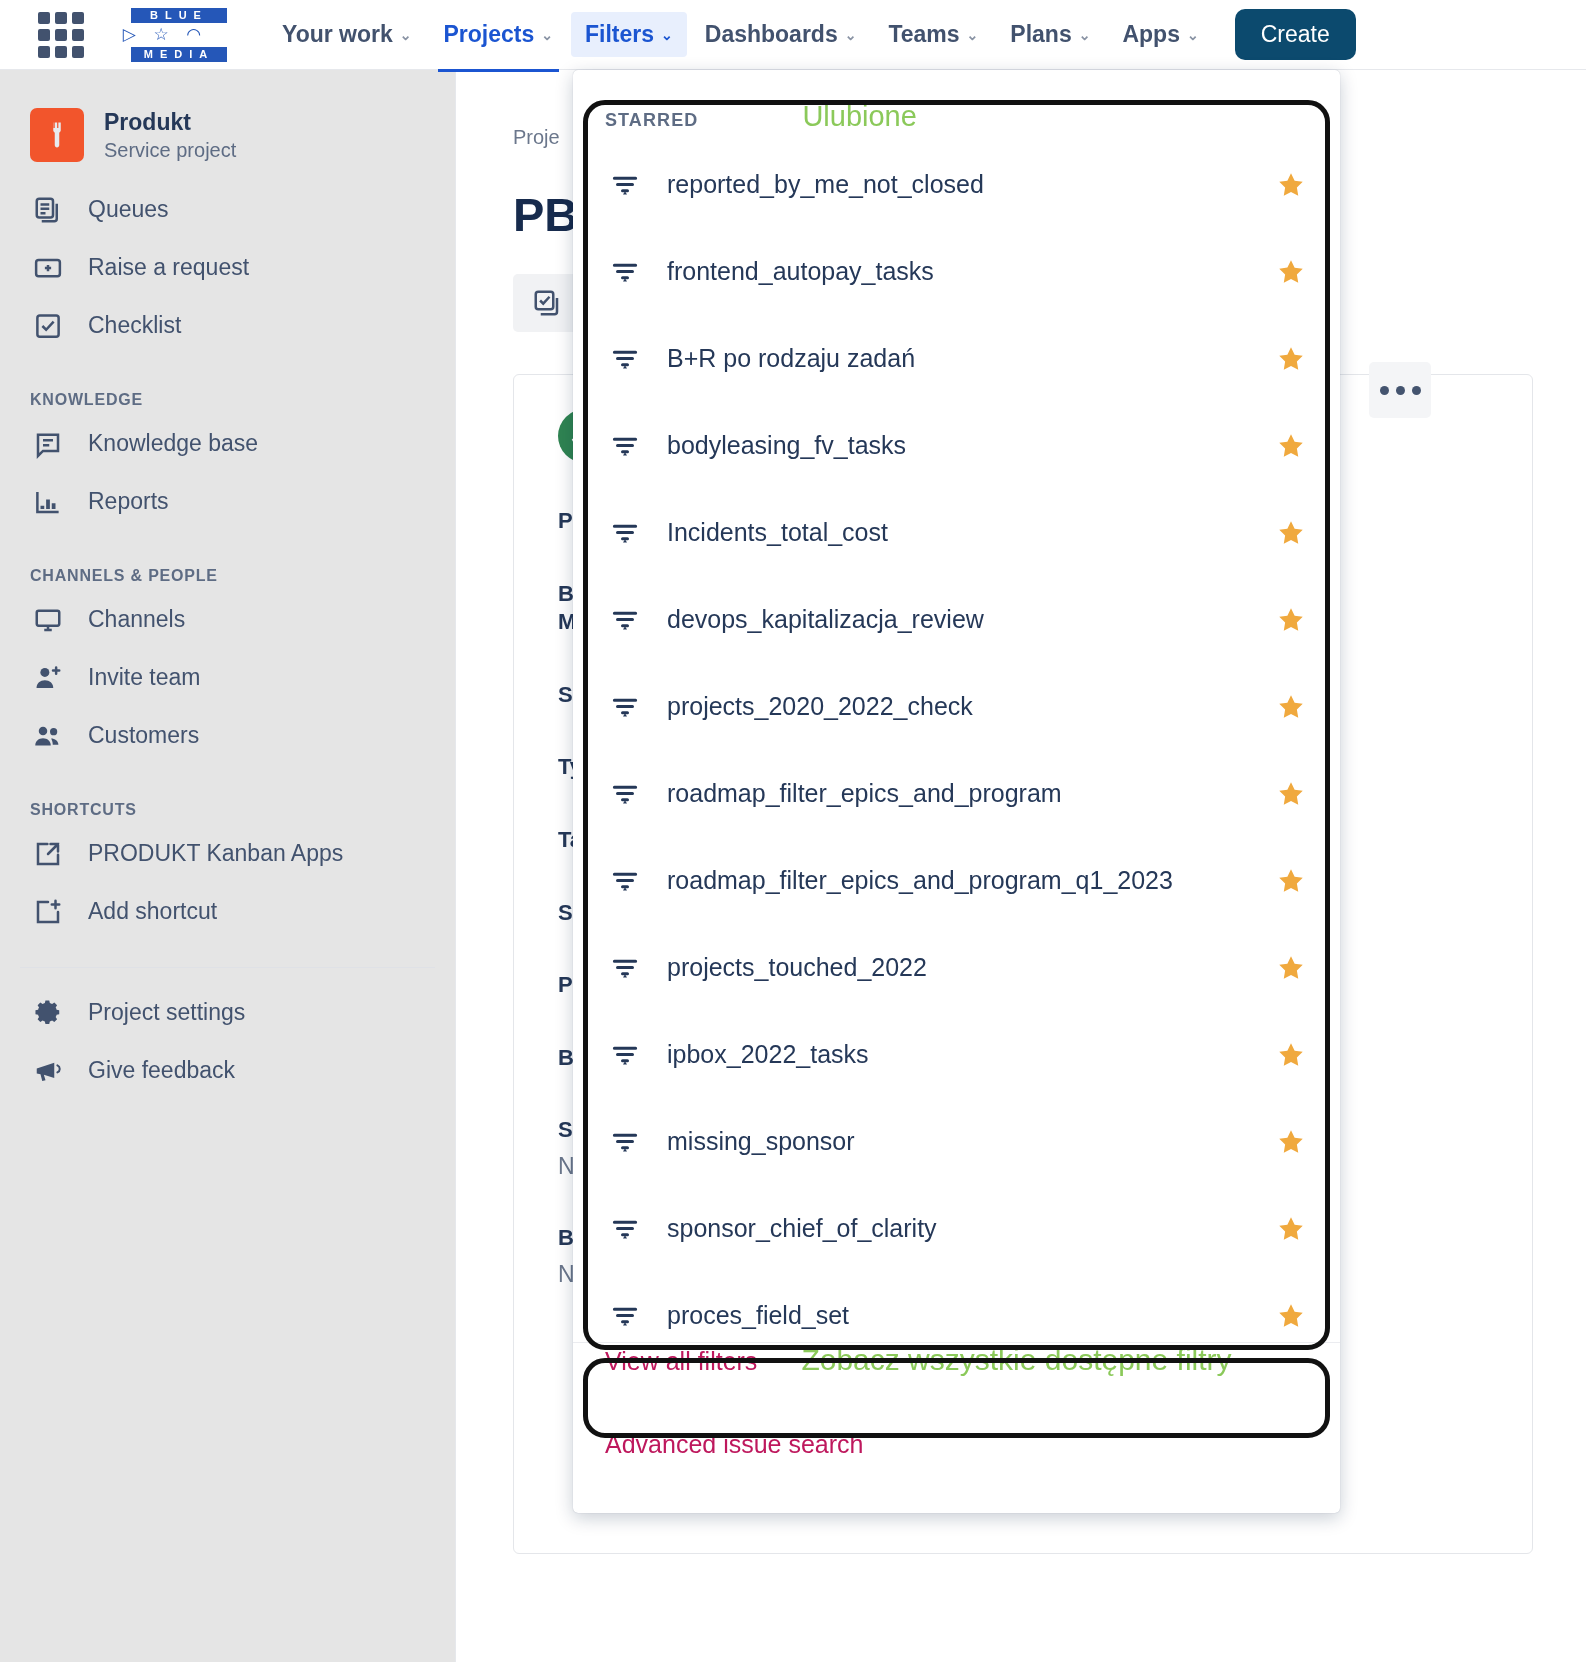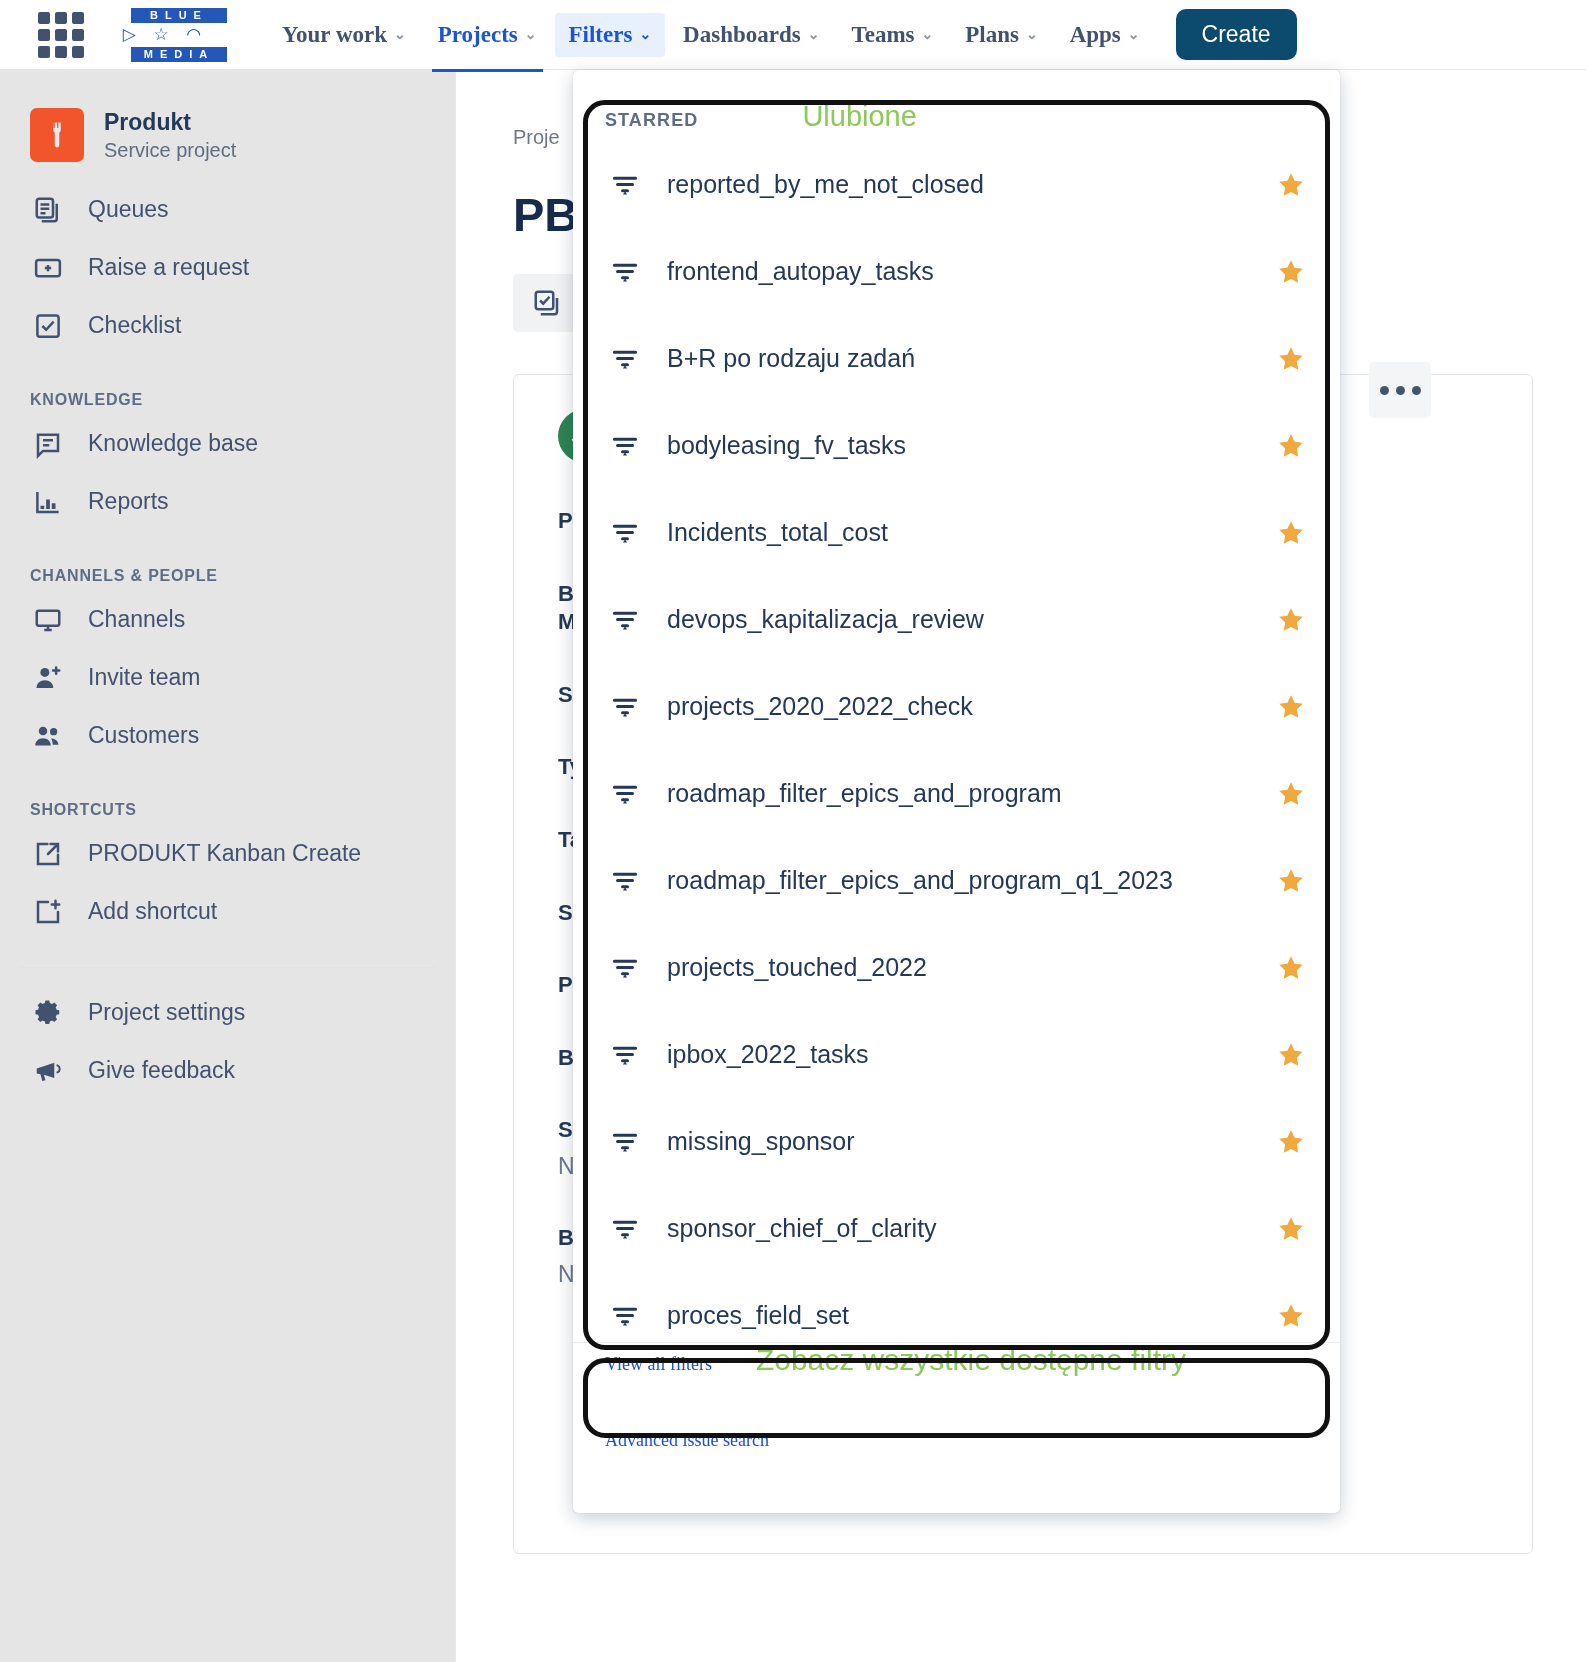--- a/index.html
+++ b/index.html
@@ -31,21 +31,21 @@
   .logo-band.top { top: 0; }
   .logo-band.bot { bottom: 0; }
   .logo-mid { position: absolute; top: 17px; left: 0; width: 96px; height: 20px;
     display: flex; align-items: center; justify-content: space-around; color: #2557B8; font-size: 17px; }
 
   .nav-items { display: flex; align-items: center; margin-left: 58px; gap: 4px; }
   .nav-item {
     display: flex; align-items: center; gap: 7px;
     padding: 9px 14px; border-radius: 4px;
     font-size: 23px; color: #42526e; font-weight: 600;
-    cursor: pointer; position: relative; white-space: nowrap; font-family: Liberation Serif, serif;
+    cursor: pointer; position: relative; white-space: nowrap;
   }
   .nav-item .chev { font-size: 14px; color: #8993a4; }
   .nav-item.active-link { color: #1b55d1; }
   .nav-item.active-link::after {
     content: ""; position: absolute; left: 8px; right: 8px; bottom: -15px;
     height: 3px; background: #1b55d1;
   }
   .nav-item.open { color: #1b55d1; background: #e8effd; }
   .nav-item.open .chev { color: #1b55d1; }
 
@@ -133,21 +133,21 @@
   .dd-item {
     display: flex; align-items: center;
     height: 87px; padding: 0 32px 0 32px; cursor: pointer;
   }
   .dd-item-icon { width: 40px; flex: none; display:flex; align-items:center; justify-content:center; }
   .dd-item-label { flex: 1; font-size: 25px; color: #253858; margin-left: 22px; white-space: nowrap; }
   .dd-star { flex: none; width: 34px; display:flex; align-items:center; justify-content:center; }
 
   .dd-footer { border-top: 1px solid #ebecf0; flex: none; }
   .dd-footer-item { display: flex; align-items: baseline; height: 87px; padding: 0 32px; cursor: pointer; }
-  .dd-footer-label { font-size: 18px; color: #1d4ed8; white-space: nowrap; font-family: Liberation Serif, serif; }
+  .dd-footer-label { font-size: 25px; color: #be185d; white-space: nowrap; }
   .annot-footer { font-size: 30px; margin-left: 44px; }
 
   
   .highlight-box { position: absolute; border: 5px solid #111111; border-radius: 22px;
      pointer-events: none; z-index: 20; }
   #hl-starred { left: 583px; top: 100px; width: 747px; height: 1250px; }
   #hl-viewall  { left: 583px; top: 1358px; width: 747px; height: 80px; }
 </style>
 </head>
 <body>
@@ -308,21 +308,21 @@
     </div>
 
     <div class="side-section-label">SHORTCUTS</div>
     <div class="side-item">
       <span class="side-icon">
         <svg width="30" height="30" viewBox="0 0 24 24" fill="none" stroke="#42526e" stroke-width="2" stroke-linecap="round">
           <path d="M20 12.5V20H4V4h7.5"></path>
             <path d="M14 4h6v6M20 4l-8 8"></path>
         </svg>
       </span>
-      <span class="side-label">PRODUKT Kanban Create</span>
+      <span class="side-label">PRODUKT Kanban Apps</span>
     </div>
     <div class="side-item">
       <span class="side-icon">
         <svg width="30" height="30" viewBox="0 0 24 24" fill="none" stroke="#42526e" stroke-width="2" stroke-linecap="round">
           <path d="M20 12v8H4V4h8"></path>
             <path d="M18 3v6M15 6h6"></path>
         </svg>
       </span>
       <span class="side-label">Add shortcut</span>
     </div>

